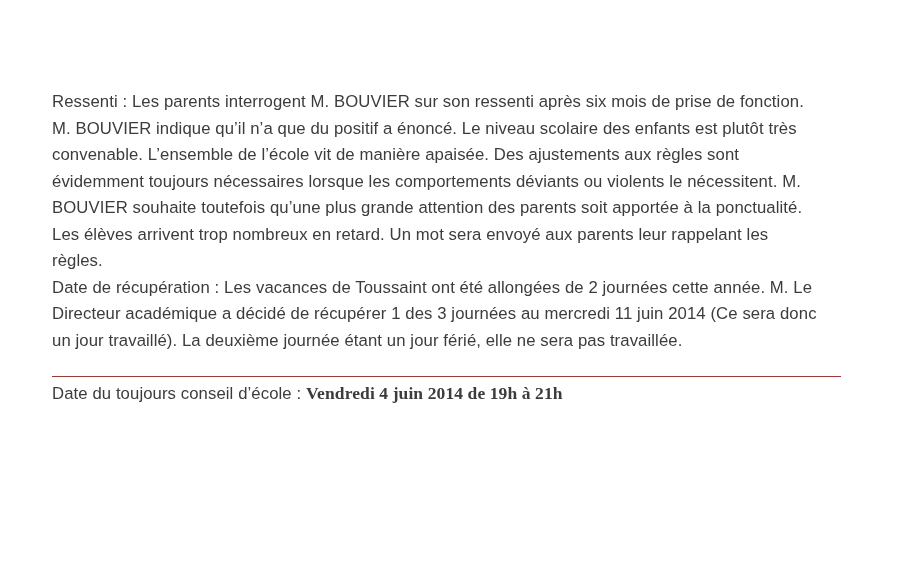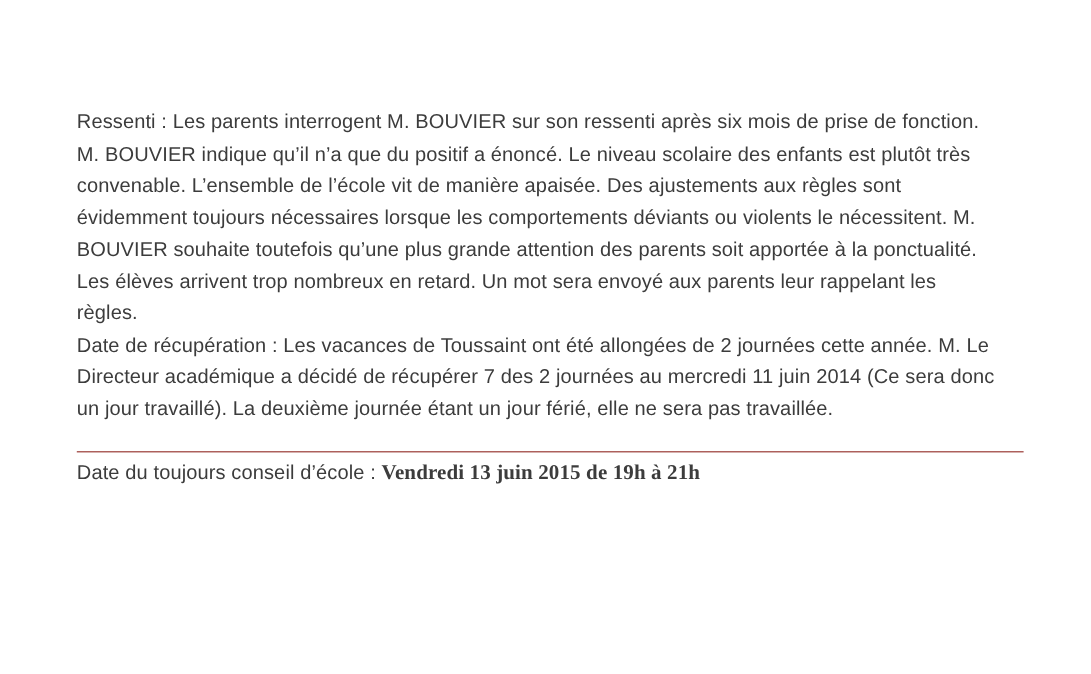--- a/index.html
+++ b/index.html
@@ -9,21 +9,21 @@
   body {
     width: 909px;
     height: 562px;
     background: #ffffff;
     font-family: "Liberation Sans", "DejaVu Sans", sans-serif;
     overflow: hidden;
     position: relative;
   }
   .doc {
     position: absolute;
-    left: 64px;
+    left: 52px;
     top: 89px;
     width: 845px;
   }
   .doc p {
     margin: 0;
     font-size: 16.7px;
     line-height: 26.5px;
     white-space: pre-line;
     letter-spacing: 0.1px;
   }
@@ -48,17 +48,17 @@
 
 <div class="doc">
   <p>Ressenti : Les parents interrogent M. BOUVIER sur son ressenti après six mois de prise de fonction.
 M. BOUVIER indique qu’il n’a que du positif a énoncé. Le niveau scolaire des enfants est plutôt très
 convenable. L’ensemble de l’école vit de manière apaisée. Des ajustements aux règles sont
 évidemment toujours nécessaires lorsque les comportements déviants ou violents le nécessitent. M.
 BOUVIER souhaite toutefois qu’une plus grande attention des parents soit apportée à la ponctualité.
 Les élèves arrivent trop nombreux en retard. Un mot sera envoyé aux parents leur rappelant les
 règles.</p>
   <p>Date de récupération : Les vacances de Toussaint ont été allongées de 2 journées cette année. M. Le
-Directeur académique a décidé de récupérer 7 des 2 journées au mercredi 11 juin 2014 (Ce sera donc
+Directeur académique a décidé de récupérer 1 des 3 journées au mercredi 11 juin 2014 (Ce sera donc
 un jour travaillé). La deuxième journée étant un jour férié, elle ne sera pas travaillée.</p>
   <div class="separator" style="border-top-color: rgb(153, 58, 53);"></div>
-  <p class="next-meeting"><span>Date du toujours conseil d’école : </span><span class="date-serif">Vendredi 13 juin 2015 de 19h à 21h</span></p>
+  <p class="next-meeting"><span>Date du toujours conseil d’école : </span><span class="date-serif">Vendredi 4 juin 2014 de 19h à 21h</span></p>
 </div>
 
 </body></html>

